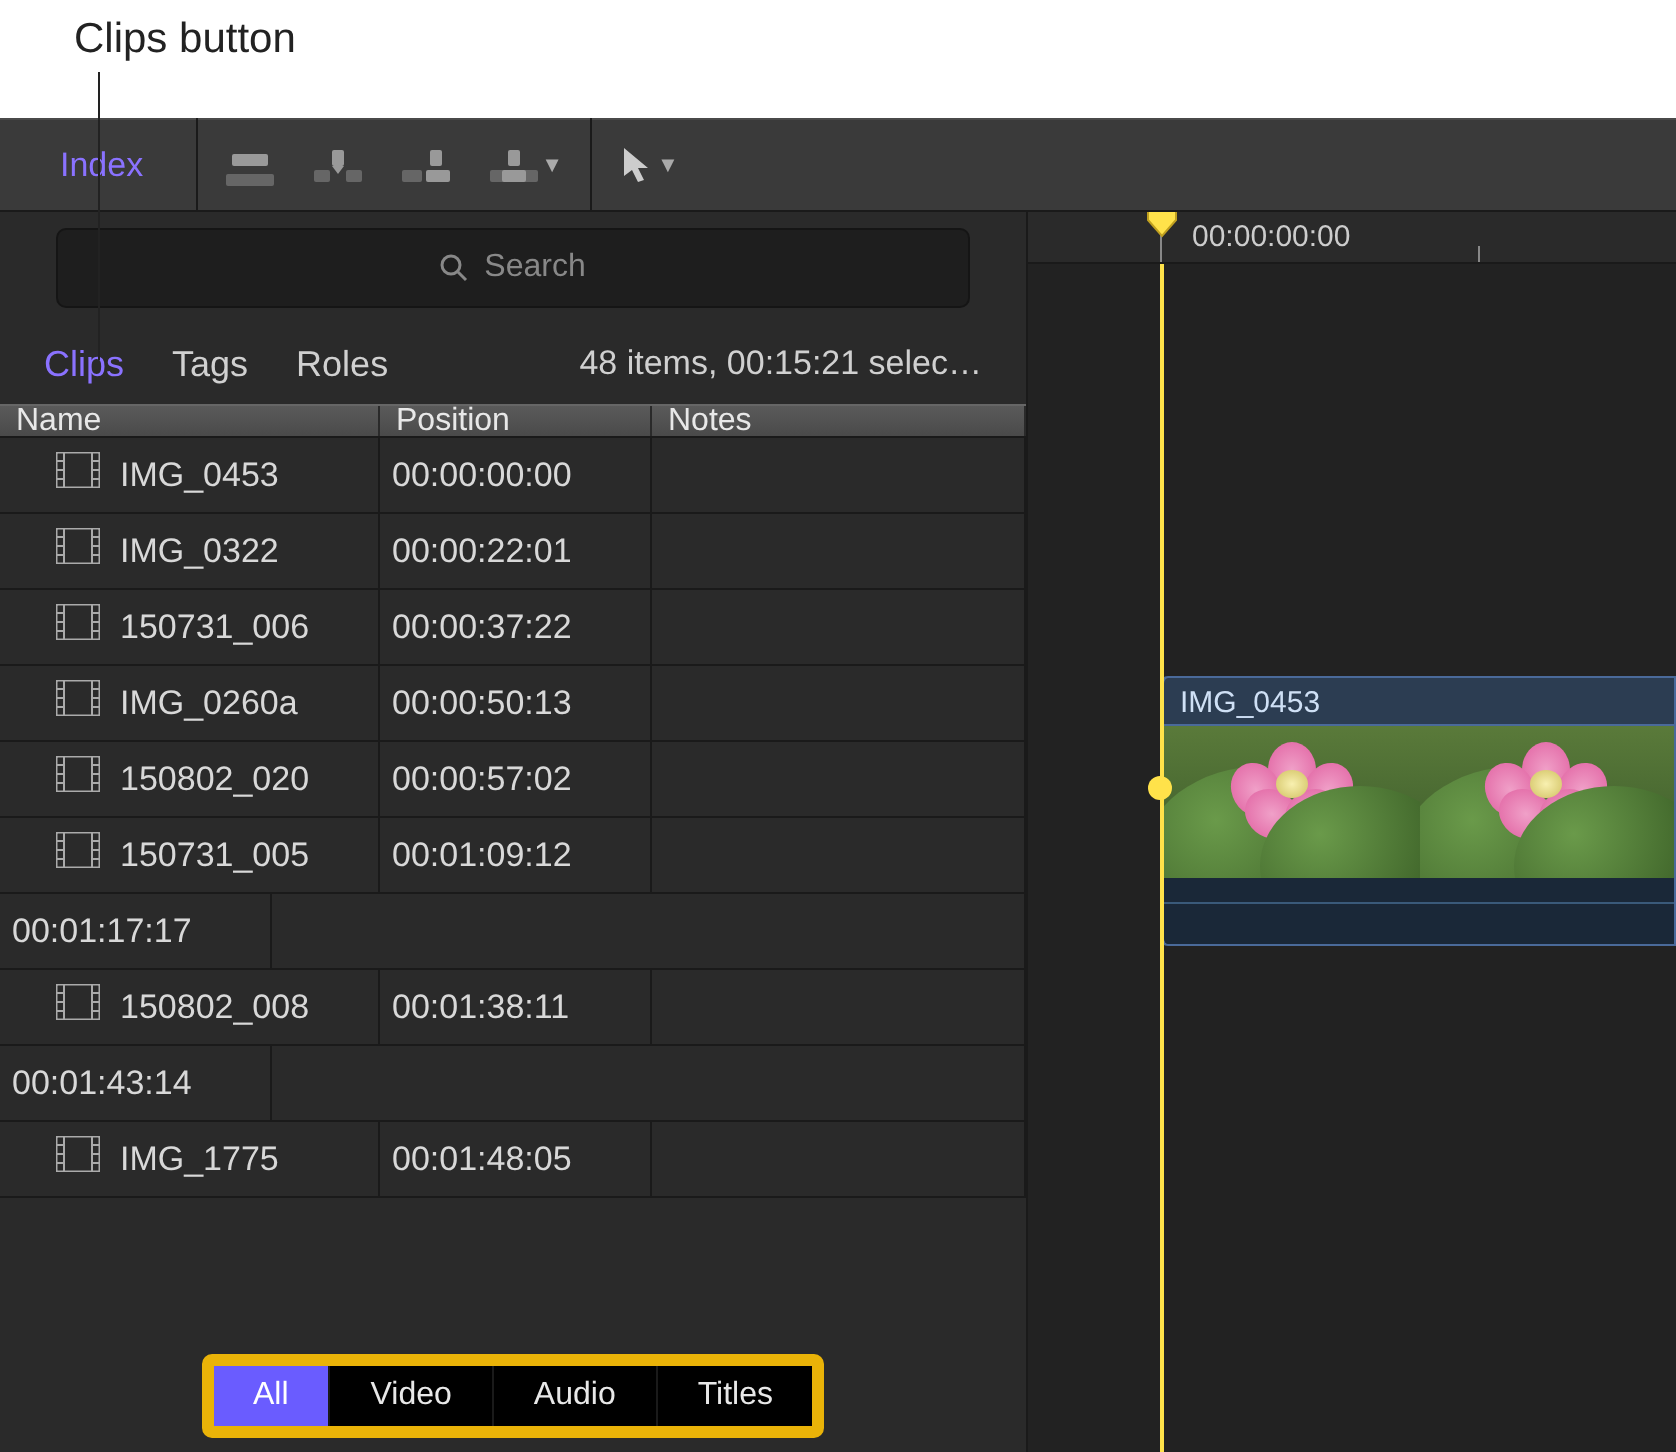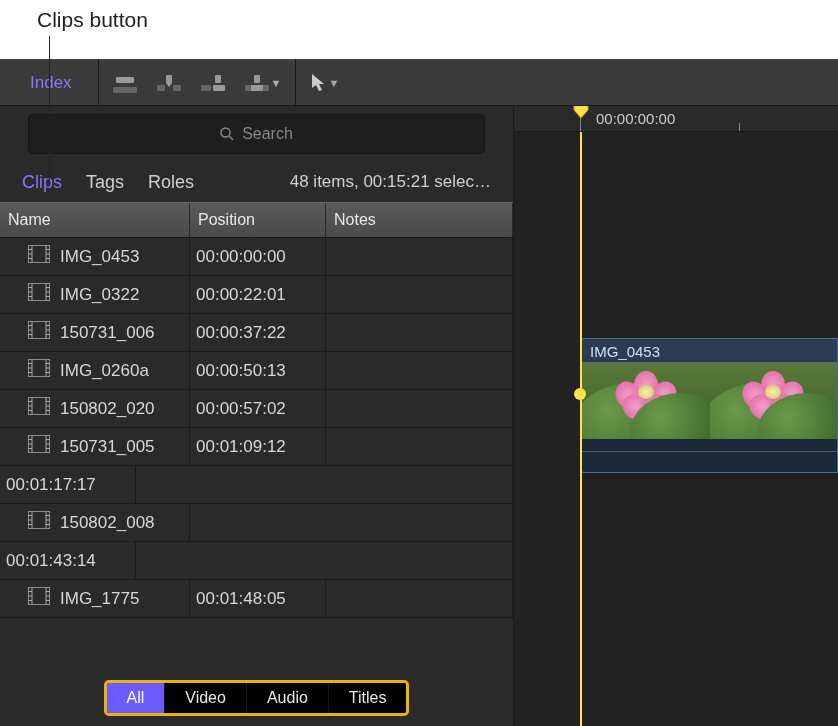--- a/index.html
+++ b/index.html
@@ -29,38 +29,38 @@
 .search-wrap { padding: 8px 28px; }
 .search { background: #1e1e1e; border: 1px solid #151515; border-radius: 5px; height: 40px; display: flex; align-items: center; justify-content: center; gap: 8px; color: #888; font-size: 16px; }
 
 
 .tabs-row { display: flex; align-items: center; height: 40px; padding: 0 22px; gap: 24px; }
 .tab { color: #d0d0d0; font-size: 18px; cursor: pointer; }
 .tab.active { color: #8a72ff; }
 .tabs-info { margin-left: auto; color: #d0d0d0; font-size: 17px; white-space: nowrap; overflow: hidden; text-overflow: ellipsis; max-width: 220px; }
 
 
-.thead { display: flex; height: 36px; background: linear-gradient(#5a5a5a,#4a4a4a); border-top: 1px solid #666; border-bottom: 1px solid #1a1a1a; color: #e8e8e8; font-size: 16px; align-items: center; }
+.thead { display: flex; height: 17px; background: linear-gradient(#5a5a5a,#4a4a4a); border-top: 1px solid #666; border-bottom: 1px solid #1a1a1a; color: #e8e8e8; font-size: 16px; align-items: center; }
 .thead .th { padding-left: 8px; border-right: 1px solid #2a2a2a; height: 100%; display: flex; align-items: center; }
 .col-name { width: 190px; }
 .col-pos { width: 136px; }
 .col-notes { flex: 1; }
 
 
 .tbody { flex: 1; overflow: hidden; }
 .row { display: flex; height: 38px; color: #d8d8d8; font-size: 17px; align-items: center; border-bottom: 1px solid #1a1a1a; cursor: pointer; }
 .row .cell { height: 100%; display: flex; align-items: center; border-right: 1px solid #1a1a1a; }
 .row .cell.col-name { padding-left: 28px; gap: 10px; }
 .row .cell.col-pos { padding-left: 6px; }
 .row .cell.col-notes { padding-left: 6px; }
 .clip-icon { width: 22px; height: 18px; flex-shrink: 0; }
 
 
 .filters { height: 48px; display: flex; align-items: center; justify-content: center; gap: 0; padding-bottom: 8px; }
-.seg { display: flex; border-radius: 5px; overflow: hidden; border: 3px solid #eab308; }
+.seg { display: flex; border-radius: 5px; overflow: hidden; border: 6px solid #eab308; }
 .seg button { background: #000000; color: #e8e8e8; font-size: 16px; border: none; border-right: 1px solid #1a1a1a; padding: 6px 20px; cursor: pointer; }
 .seg button:last-child { border-right: none; }
 .seg button.active { background: #6a5cff; color: #fff; }
 
 
 .timeline { position: absolute; left: 514px; top: 47px; right: 0; bottom: 0; background: #222; overflow: hidden; }
 .ruler { height: 26px; background: #2a2a2a; border-bottom: 1px solid #1a1a1a; position: relative; }
 .tick-major { position: absolute; bottom: 0; width: 1px; height: 8px; background: #888; }
 .tc-label { position: absolute; left: 82px; top: 4px; color: #ccc; font-size: 15px; }
 .playhead-line { position: absolute; left: 66px; top: 26px; bottom: 0; width: 2px; background: #ffe24a; z-index: 5; }
@@ -313,20 +313,23 @@
                 <line x1="18" y1="0" x2="18" y2="18" stroke="#aaa"></line>
                 <line x1="0" y1="4.5" x2="4" y2="4.5" stroke="#aaa"></line>
                 <line x1="0" y1="9" x2="4" y2="9" stroke="#aaa"></line>
                 <line x1="0" y1="13.5" x2="4" y2="13.5" stroke="#aaa"></line>
                 <line x1="18" y1="4.5" x2="22" y2="4.5" stroke="#aaa"></line>
                 <line x1="18" y1="9" x2="22" y2="9" stroke="#aaa"></line>
                 <line x1="18" y1="13.5" x2="22" y2="13.5" stroke="#aaa"></line>
               </svg></span>
             <span>150802_008</span>
           </div>
+          <div class="cell col-pos">
+            <span>00:01:38:11</span>
+          </div>
           <div class="cell col-notes">
             <span></span>
           </div>
         </div>
         <div class="row">
           <div class="cell col-pos">
             <span>00:01:43:14</span>
           </div>
           <div class="cell col-notes">
             <span></span>

